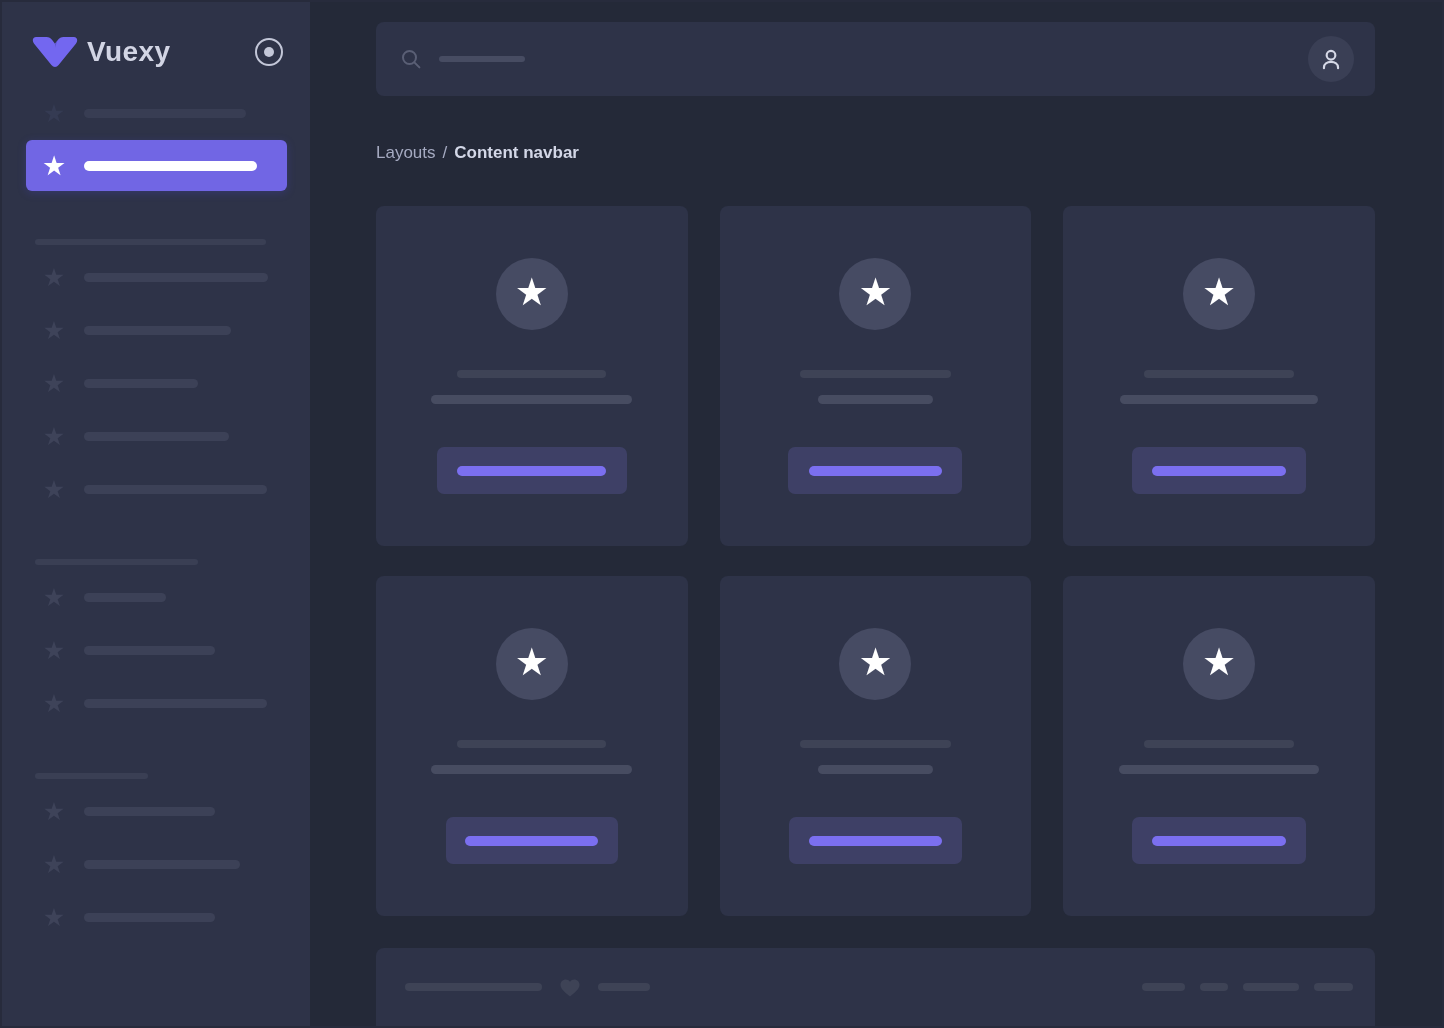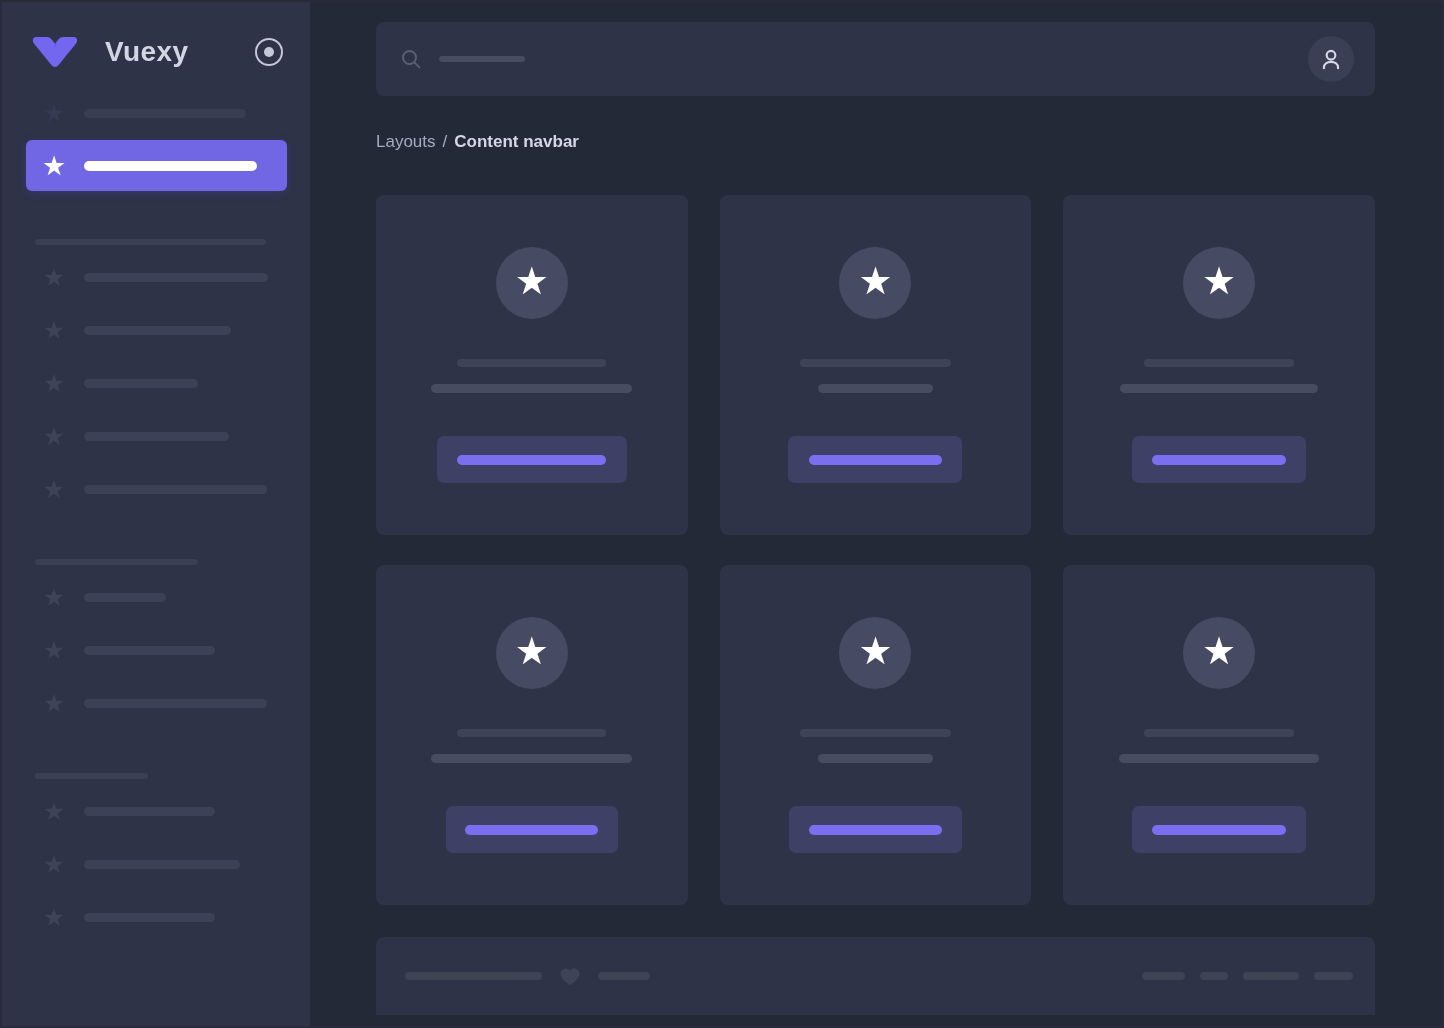--- a/index.html
+++ b/index.html
@@ -7,21 +7,21 @@
     position:relative;width:1444px;height:1028px;overflow:hidden;
     background:#242938;box-sizing:border-box;
     box-shadow:inset 0 0 0 2px #272b3c;
     font-family:"Liberation Sans", sans-serif;
   }
   
   .sidebar{position:absolute;left:2px;top:2px;bottom:2px;width:308px;background:#2e3348;}
   .logo-row{display:flex;align-items:center;padding:33px 27px 0 28px;}
   .brand{display:flex;align-items:center;cursor:pointer;}
   .logo-svg{width:50px;height:34px;display:block;}
-  .logo-text{font-size:28px;font-weight:700;color:#d2d5e4;margin-left:25px;letter-spacing:.4px;}
+  .logo-text{font-size:28px;font-weight:700;color:#d2d5e4;margin-left:7px;letter-spacing:.4px;}
   .toggle{margin-left:auto;width:24px;height:24px;border:2px solid #c3c7d8;border-radius:50%;position:relative;cursor:pointer;}
   .toggle::after{content:"";position:absolute;inset:0;margin:auto;width:10px;height:10px;border-radius:50%;background:#c3c7d8;}
   .menu{position:relative;}
   .s-item{display:flex;align-items:center;height:24px;margin-top:29px;padding-left:40px;cursor:pointer;}
   .s-star{width:24px;font-size:25px;line-height:24px;color:#3e4359;text-align:center;}
   .s-bar{height:9px;border-radius:5px;background:#3c4157;margin-left:18px;}
   .s-item.faint{margin-top:32px;}
   .s-item.faint .s-star{color:#353b53;}
   .s-item.faint .s-bar{background:#383d53;}
   .s-item.active-item{margin:15px 23px 0 24px;height:51px;background:#7166e4;border-radius:6px;padding-left:16px;box-shadow:0 2px 8px rgba(80,70,220,.25);}
@@ -31,21 +31,21 @@
   .s-item.active-item + .s-section{margin-top:48px;}
   .s-section + .s-item{margin-top:20px;}
   
   .main{position:absolute;left:376px;top:22px;width:999px;}
   .navbar{height:74px;background:#2e3348;border-radius:8px;display:flex;align-items:center;padding:0 21px 0 24px;box-sizing:border-box;}
   .search-area{display:flex;align-items:center;flex:1;cursor:text;}
   .search-svg{width:22px;height:22px;display:block;}
   .search-bar{height:6px;border-radius:3px;background:#474c62;margin-left:17px;}
   .avatar{margin-left:auto;width:46px;height:46px;border-radius:50%;background:#3a3f55;display:flex;align-items:center;justify-content:center;cursor:pointer;}
   .avatar svg{width:26px;height:26px;display:block;}
-  .breadcrumb{margin-top:36px;font-size:17px;line-height:20px;}
+  .breadcrumb{margin-top:47px;font-size:17px;line-height:20px;}
   .crumb-parent{color:#a5aac1;cursor:pointer;}
   .crumb-sep{color:#a5aac1;margin:0 7px;}
   .crumb-current{color:#d3d7e7;font-weight:700;}
   
   .grid{margin-top:43px;display:grid;grid-template-columns:repeat(3,1fr);grid-auto-rows:340px;gap:30px 32px;}
   .card{background:#2e3348;border-radius:8px;display:flex;flex-direction:column;align-items:center;}
   .card-circle{margin-top:52px;width:72px;height:72px;border-radius:50%;background:#464b63;display:flex;align-items:center;justify-content:center;}
   .card-star{color:#ffffff;font-size:38px;line-height:1;transform:translateY(-2px);}
   .card-line1{margin-top:40px;height:8px;border-radius:4px;background:#3e4356;}
   .card-line2{margin-top:17px;height:9px;border-radius:4.5px;background:#474c61;}

